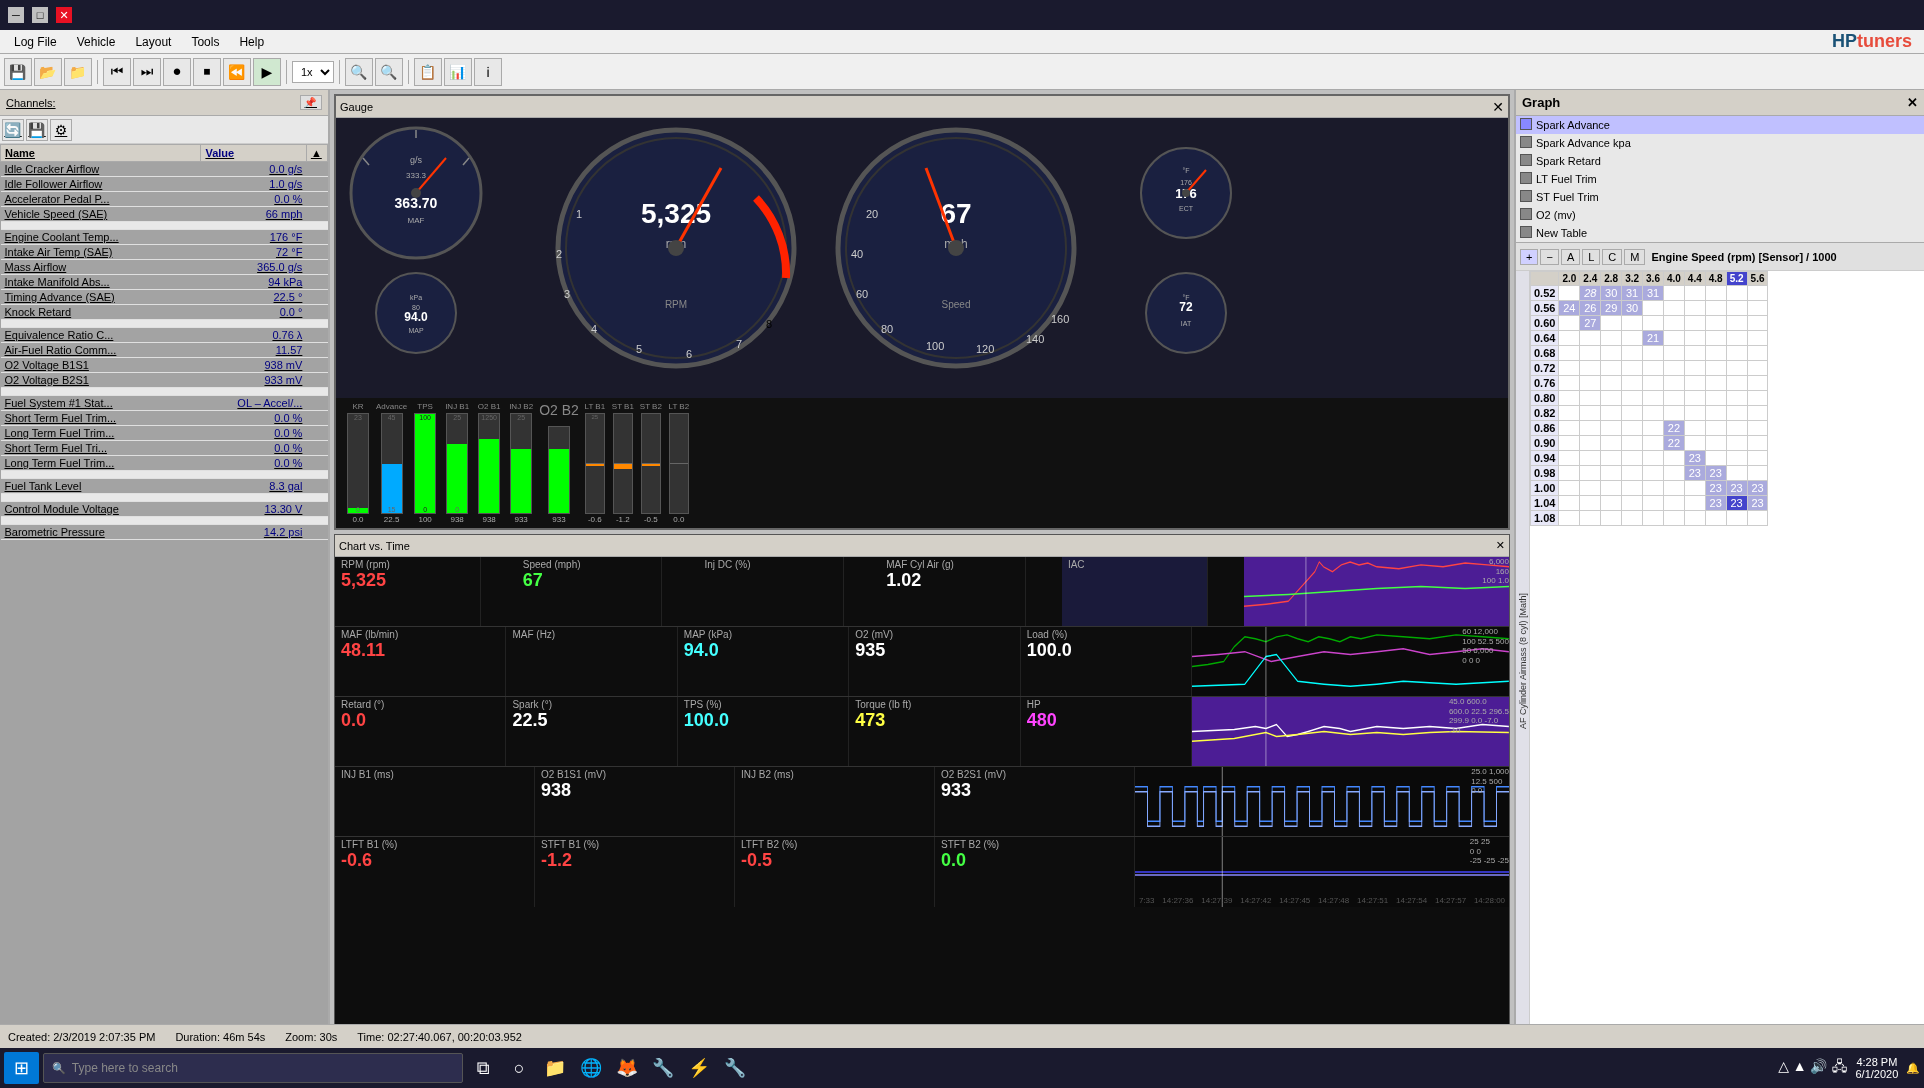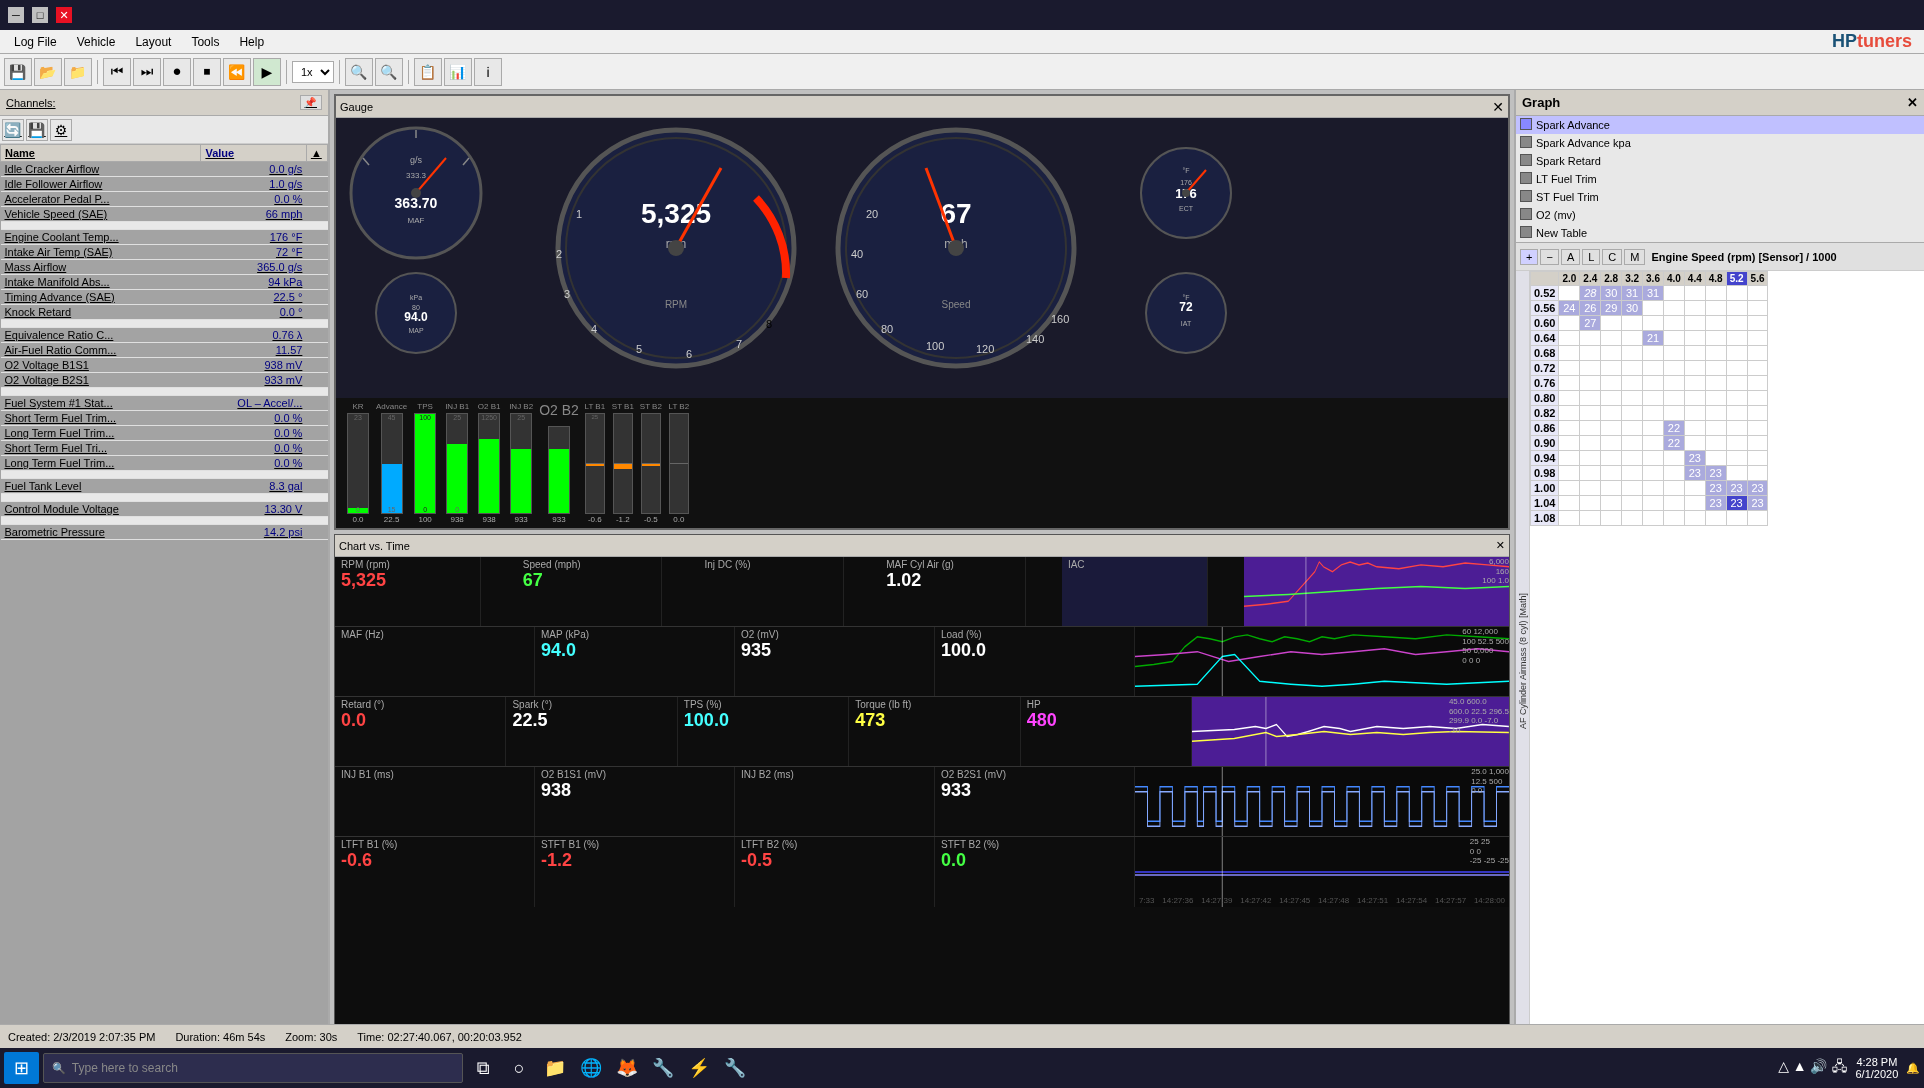--- a/index.html
+++ b/index.html
@@ -531,20 +531,24 @@
             
             <div style="position:absolute;right:0;top:0;color:#aaa;font-size:8px;line-height:1.2;">
               <div>6,000</div>
                 <div>160</div>
                 <div>100 1.0</div>
             </div>
           </div>
         </div>
 
         <div class="data-row" style="height:70px;">
+          <div class="data-cell">
+            <div class="data-label">MAF (lb/min)</div>
+            <div class="data-value red">48.11</div>
+          </div>
           <div class="data-cell">
             <div class="data-label">MAF (Hz)</div>
             <div class="data-value white"></div>
           </div>
           <div class="data-cell">
             <div class="data-label">MAP (kPa)</div>
             <div class="data-value cyan">94.0</div>
           </div>
           <div class="data-cell">
             <div class="data-label">O2 (mV)</div>

